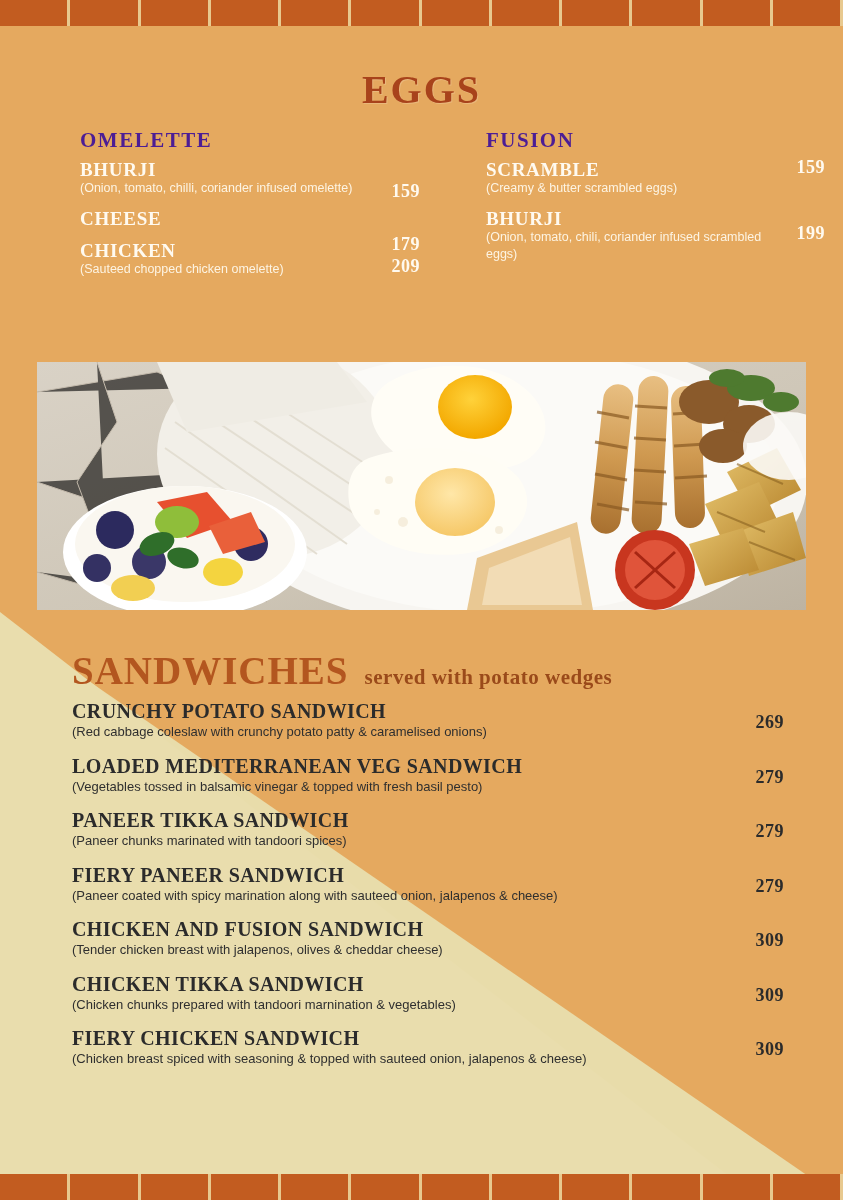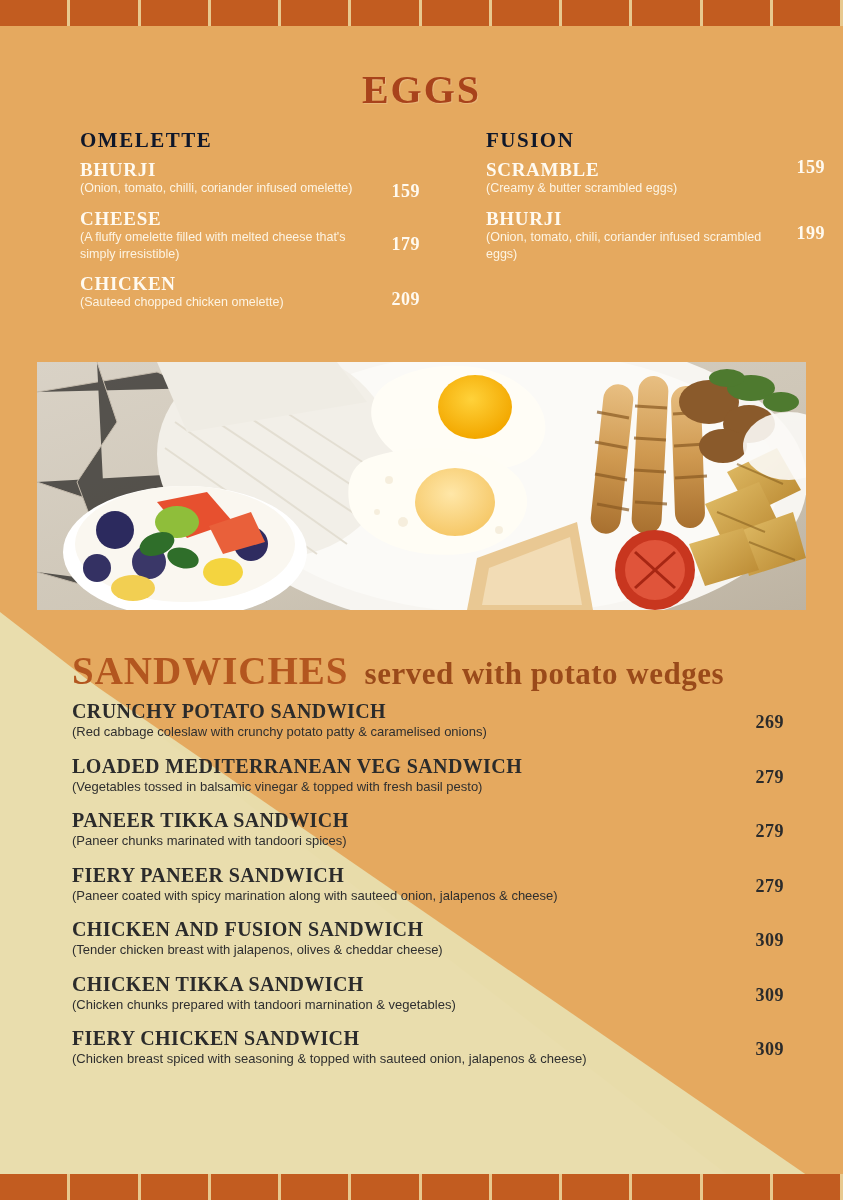--- a/index.html
+++ b/index.html
@@ -87,21 +87,21 @@
     box-sizing: border-box;
   }
   .eggs-col.left { width: 420px; padding-left: 80px; }
   .eggs-col.right { width: 423px; padding-left: 66px; }
 
   .col-heading {
     font-family: "Liberation Serif", serif;
     font-weight: bold;
     font-size: 21px;
     letter-spacing: 1.5px;
-    color: #0f172a;
+    color: #4c1d95;
     margin-bottom: 6px;
   }
 
   .item {
     position: relative;
     margin-bottom: 11px;
   }
   .item-name {
     font-family: "Liberation Serif", serif;
     font-weight: bold;
@@ -159,21 +159,21 @@
     font-family: "Liberation Serif", serif;
     font-weight: bold;
     font-size: 39px;
     letter-spacing: 1px;
     color: #b3561f;
   }
   .sand-sub {
     margin-left: 16px;
     font-family: "Liberation Serif", serif;
     font-weight: bold;
-    font-size: 31px;
+    font-size: 21px;
     letter-spacing: 0.5px;
     color: #9a4a1a;
   }
 
   .sand-list {
     position: absolute;
     top: 700px;
     left: 72px;
     width: 712px;
   }
@@ -239,21 +239,20 @@
       <div class="col-heading">OMELETTE</div>
 
       <div class="item">
         <div class="item-name">BHURJI</div>
         <div class="item-desc">(Onion, tomato, chilli, coriander infused omelette)</div>
         <div class="item-price">159</div>
       </div>
 
       <div class="item">
         <div class="item-name">CHEESE</div>
-        <div class="item-desc">(A fluffy omelette filled with melted cheese that's simply irresistible)</div>
         <div class="item-price">179</div>
       </div>
 
       <div class="item">
         <div class="item-name">CHICKEN</div>
         <div class="item-desc">(Sauteed chopped chicken omelette)</div>
         <div class="item-price">209</div>
       </div>
     </div>
 

